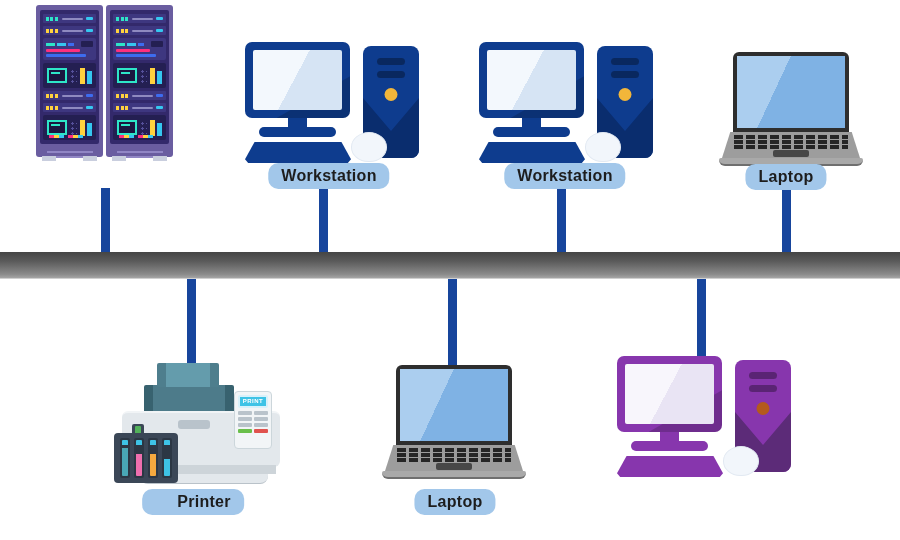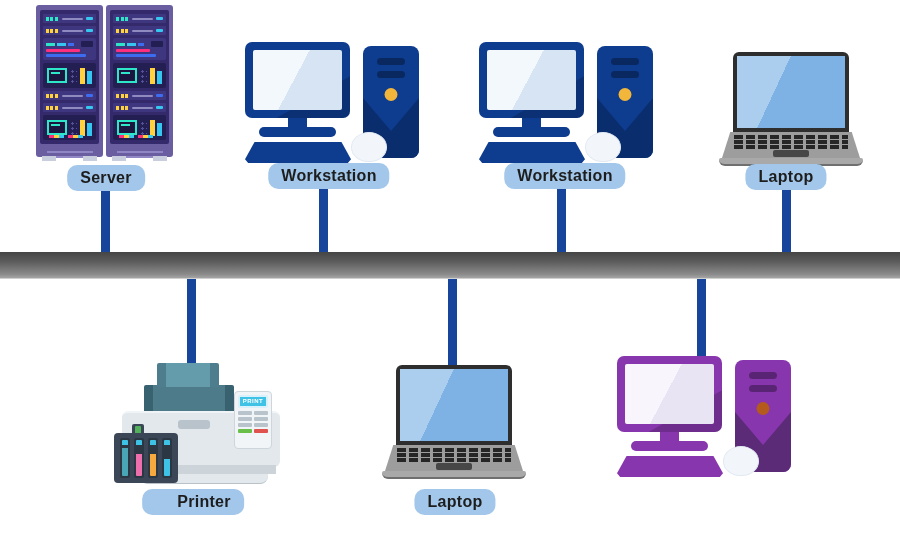--- a/index.html
+++ b/index.html
@@ -346,20 +346,19 @@
     <div class="kbd"></div>
     <div class="tower">
       <i class="tvent v1"></i>
       <i class="tvent v2"></i>
       <div class="tlow"></div>
       <span class="tbtn"></span>
     </div>
     <div class="mouse"></div>
   </div>
 
-  <div class="nlabel" style="left:106px;top:165px;">Server</div>
   <div class="nlabel" style="left:329px;top:163px;">Workstation</div>
   <div class="nlabel" style="left:565px;top:163px;">Workstation</div>
   <div class="nlabel" style="left:786px;top:164px;">Laptop</div>
   <div class="nlabel" style="left:193px;top:489px;padding-left:35px;">Printer</div>
   <div class="nlabel" style="left:455px;top:489px;">Laptop</div>
 
 </div>
 
 </body></html>

